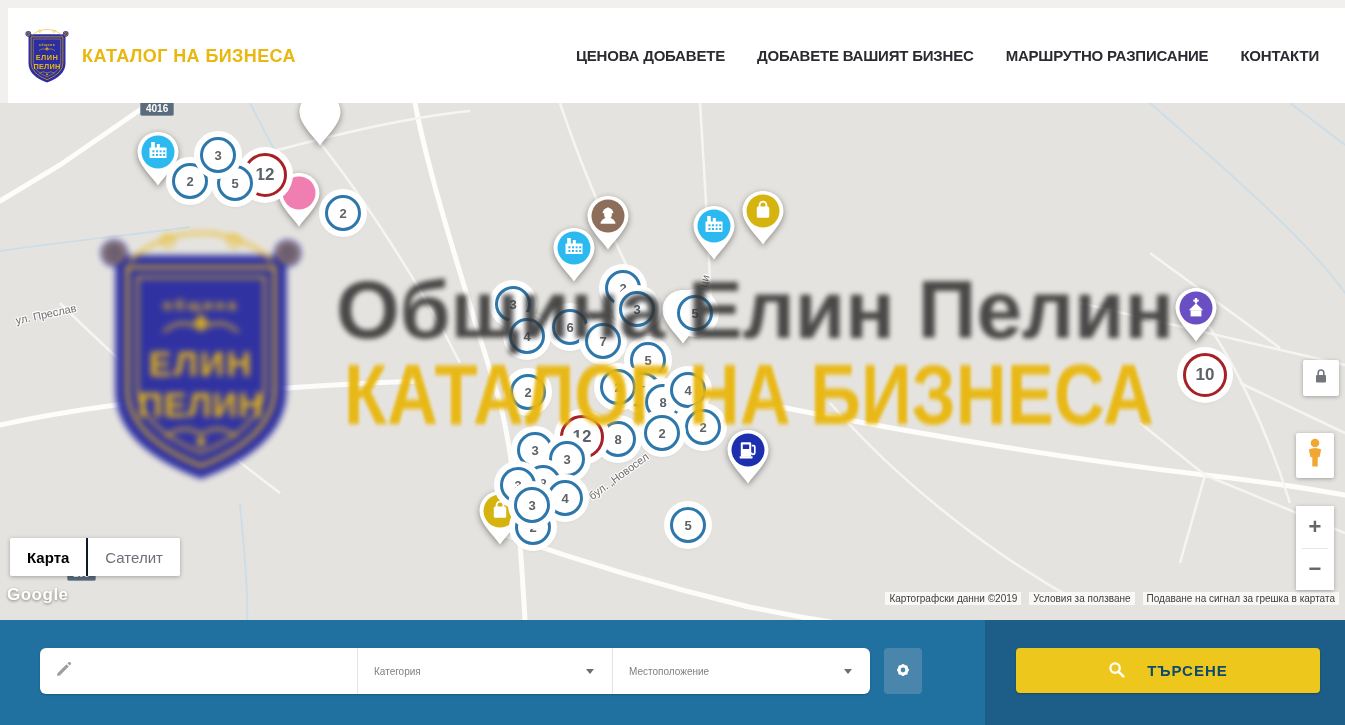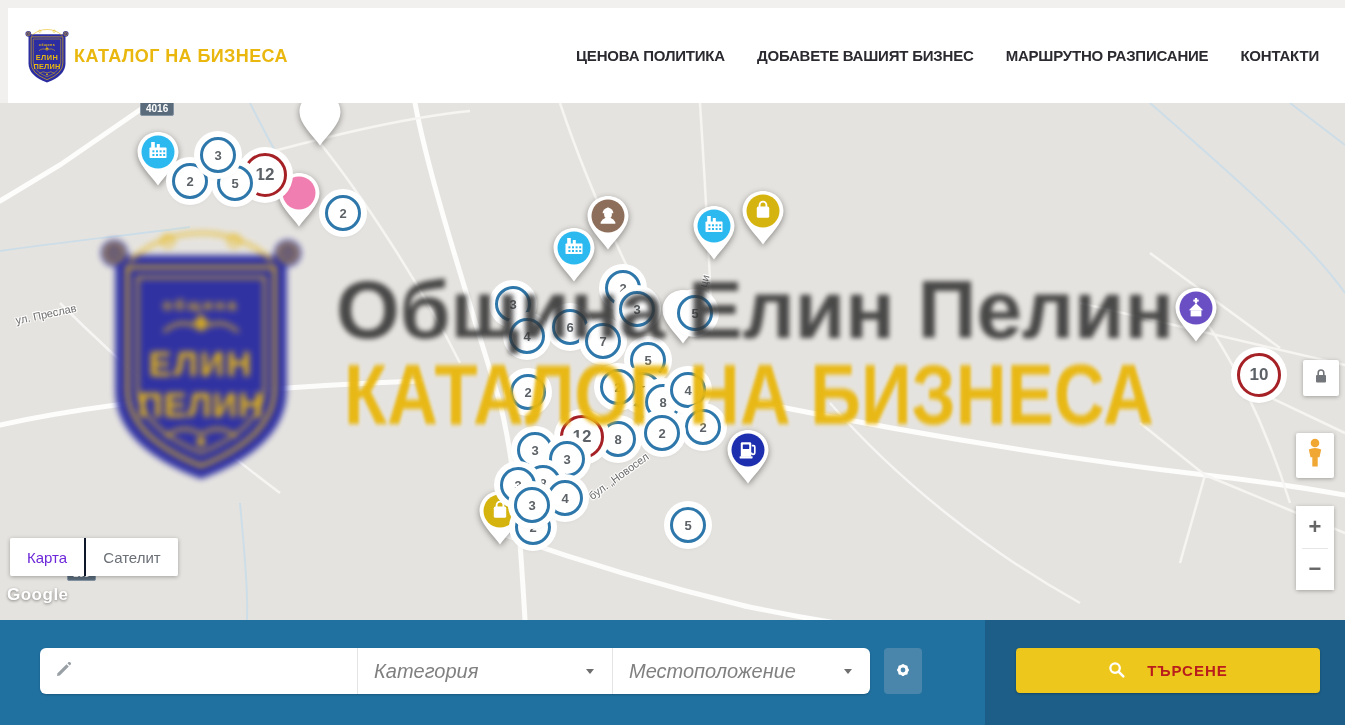--- a/index.html
+++ b/index.html
@@ -2,21 +2,21 @@
 <html><head>
 <meta charset="utf-8">
 <style>
   html,body{margin:0;padding:0;}
   body{width:1345px;height:725px;overflow:hidden;position:relative;background:#F1F0EE;
        font-family:"Liberation Sans","DejaVu Sans",sans-serif;}
   
   .header{position:absolute;left:8px;top:8px;right:0;height:95px;background:#fff;
           display:flex;align-items:center;justify-content:space-between;
           padding:0 26px 0 14px;box-sizing:border-box;}
-  .logo{display:flex;align-items:center;gap:2px;}
+  .logo{display:flex;align-items:center;gap:10px;}
   .crest-small{width:50px;height:62px;}
   .logo-title{font-size:21px;font-weight:bold;color:#3F3F3F;letter-spacing:.2px;}
   .logo-sub{font-size:18px;font-weight:bold;color:#E9B70E;letter-spacing:.4px;margin-top:2px;text-align:center;}
   .nav{display:flex;gap:32px;}
   .nav a{font-size:15px;font-weight:bold;color:#2A2A30;text-decoration:none;letter-spacing:-.2px;}
   
   .map{position:absolute;left:0;top:103px;width:1345px;height:517px;background:#E5E3DF;overflow:hidden;}
   .map svg.roads{position:absolute;left:0;top:0;}
   .stlabel{position:absolute;font-size:11px;color:#6E6E6E;white-space:nowrap;z-index:3;
            text-shadow:1px 1px 0 #fff,-1px -1px 0 #fff,1px -1px 0 #fff,-1px 1px 0 #fff;}
@@ -35,21 +35,21 @@
   .wm-crest{position:absolute;left:85px;top:112px;width:232px;height:282px;filter:blur(3px);opacity:.97;}
   .wm-title{position:absolute;left:336px;top:160px;font-size:82px;font-weight:bold;color:#333;
             filter:blur(2.6px);opacity:.88;white-space:nowrap;letter-spacing:0px;}
   .wm-sub{position:absolute;left:344px;top:242px;font-size:86px;font-weight:bold;color:#E9B70E;
           filter:blur(2.2px);opacity:.96;white-space:nowrap;transform:scaleX(.82);transform-origin:left;}
   
   .maptype{position:absolute;left:10px;top:435px;display:flex;z-index:60;
            box-shadow:0 1px 4px rgba(0,0,0,.3);border-radius:2px;overflow:hidden;}
   .maptype button{height:38px;padding:0 17px;background:#fff;border:none;font-size:15px;
                   font-family:inherit;cursor:pointer;color:#6B7077;}
-  .maptype button.active{font-weight:normal;color:#6d28d9;}
+  .maptype button.active{font-weight:bold;color:#000000;}
   .maptype button + button{border-left:2px solid #0f172a;}
   .google{position:absolute;left:7px;top:482px;z-index:60;color:#fff;font-size:17px;font-weight:bold;
           letter-spacing:.5px;text-shadow:0 1px 3px rgba(0,0,0,.45);}
   .attrib{position:absolute;right:6px;top:489px;z-index:60;display:flex;gap:8px;font-size:10px;color:#3C3C3C;}
   .attrib span{background:rgba(255,255,255,.75);padding:1px 4px;}
   .ctl{position:absolute;background:#fff;box-shadow:0 1px 4px rgba(0,0,0,.3);border-radius:2px;z-index:60;
        display:flex;align-items:center;justify-content:center;}
   .lock-btn{left:1303px;top:257px;width:36px;height:36px;}
   .pegman-btn{left:1296px;top:330px;width:38px;height:45px;}
   .zoomctl{left:1296px;top:403px;width:38px;height:84px;flex-direction:column;padding:0;}
@@ -59,29 +59,29 @@
   
   .band{position:absolute;left:0;top:620px;width:1345px;height:105px;background:#2070A0;z-index:70;}
   .band-right{position:absolute;left:985px;top:0;width:360px;height:105px;background:#1C5E87;}
   .search-box{position:absolute;left:40px;top:28px;width:830px;height:46px;background:#fff;border-radius:6px;
               display:flex;box-shadow:0 1px 2px rgba(0,0,0,.2);}
   .sb-kw{width:317px;display:flex;align-items:center;gap:12px;padding-left:15px;box-sizing:border-box;}
   .sb-kw input{border:none;outline:none;flex:1;font-size:15px;color:#555;font-family:inherit;background:transparent;}
   .sb-kw input::placeholder{color:#9B9B9B;}
   .sel{display:flex;align-items:center;justify-content:space-between;padding:0 18px 0 16px;
        box-sizing:border-box;border-left:1px solid #E4E4E4;cursor:pointer;}
-  .sel .sel-val{font-size:20px;color:#808080;font-style:italic;}
+  .sel .sel-val{font-size:10px;color:#808080;}
   .caret{width:0;height:0;border-left:4.5px solid transparent;border-right:4.5px solid transparent;
          border-top:5.5px solid #6E6E6E;}
   .sel-cat{width:255px;}
   .sel-loc{width:258px;}
   .gear-btn{position:absolute;left:884px;top:28px;width:38px;height:46px;background:#4A86AC;border:none;
             border-radius:4px;display:flex;align-items:center;justify-content:center;cursor:pointer;}
   .search-btn{position:absolute;left:1016px;top:28px;width:304px;height:45px;background:#EEC71D;border:none;
-              border-radius:4px;color:#b91c1c;font-size:15px;font-weight:bold;letter-spacing:1px;
+              border-radius:4px;color:#0c4a6e;font-size:15px;font-weight:bold;letter-spacing:1px;
               display:flex;align-items:center;justify-content:center;gap:22px;cursor:pointer;
               font-family:inherit;box-shadow:0 1px 2px rgba(0,0,0,.25);}
 </style>
 </head>
 <body>
 
 <header class="header">
   <div class="logo">
     <span id="crest-small-slot" class="crest-small"><svg width="100%" height="100%" viewBox="0 0 230 272" xmlns="http://www.w3.org/2000/svg">
   <path d="M30 36 H200 V170 Q200 226 115 258 Q30 226 30 170 Z" fill="#2B2DA1"></path>
@@ -103,21 +103,21 @@
   <text x="115" y="156" text-anchor="middle" font-size="34" font-weight="bold" fill="#E8B70F" letter-spacing="2" font-family="Liberation Sans, sans-serif">ЕЛИН</text>
   <text x="115" y="196" text-anchor="middle" font-size="34" font-weight="bold" fill="#E8B70F" letter-spacing="1" font-family="Liberation Sans, sans-serif">ПЕЛИН</text>
   <path d="M80 216 Q97 202 115 214 Q133 202 150 216" fill="none" stroke="#E8B70F" stroke-width="2.4"></path>
   <circle cx="115" cy="221" r="4" fill="#E8B70F"></circle>
   </svg></span>
     <div>
       <div class="logo-sub">КАТАЛОГ НА БИЗНЕСА</div>
     </div>
   </div>
   <nav class="nav" id="main-nav">
-      <a href="#">ЦЕНОВА ПОЛИТИКА</a>
+      <a href="#">ЦЕНОВА ДОБАВЕТЕ</a>
       <a href="#">ДОБАВЕТЕ ВАШИЯТ БИЗНЕС</a>
       <a href="#">МАРШРУТНО РАЗПИСАНИЕ</a>
       <a href="#">КОНТАКТИ</a>
     </nav>
 </header>
 
 <div class="map">
   <svg class="roads" width="1345" height="517" viewBox="0 0 1345 517">
     <g fill="none" stroke="#C7DCEA" stroke-width="2" opacity=".8">
       <path d="M1150 0 C1230 70 1310 140 1345 190"></path>
@@ -354,21 +354,21 @@
       </div>
       <div class="cluster" style="left: 565px; top: 395px;">
         <span>4</span>
       </div>
       <div class="cluster" style="left: 532px; top: 402px;">
         <span>3</span>
       </div>
       <div class="cluster" style="left: 688px; top: 422px;">
         <span>5</span>
       </div>
-      <div class="cluster red" style="left: 1259px; top: 272px; text-align: right;">
+      <div class="cluster red" style="left: 1205px; top: 272px; text-align: right;">
         <span>10</span>
       </div>
     </div>
 
   <div class="wm">
     <span id="crest-big-slot" class="wm-crest"><svg width="100%" height="100%" viewBox="0 0 230 272" xmlns="http://www.w3.org/2000/svg">
   <path d="M30 36 H200 V170 Q200 226 115 258 Q30 226 30 170 Z" fill="#2B2DA1"></path>
   <circle cx="29" cy="34" r="13" fill="#2B2DA1"></circle>
           <circle cx="201" cy="34" r="13" fill="#2B2DA1"></circle>
   <circle cx="29" cy="34" r="8.5" fill="none" stroke="#E8B70F" stroke-width="2.6"></circle>
@@ -391,20 +391,25 @@
   </svg></span>
     <div class="wm-title">Община Елин Пелин</div>
     <div class="wm-sub">КАТАЛОГ НА БИЗНЕСА</div>
   </div>
 
   <div class="maptype" id="maptype">
       <button class="active">Карта</button>
       <button>Сателит</button>
     </div>
   <div class="google">Google</div>
+  <div class="attrib" id="attrib">
+      <span>Картографски данни ©2019</span>
+      <span>Условия за ползване</span>
+      <span>Подаване на сигнал за грешка в картата</span>
+    </div>
 
   <div class="ctl lock-btn">
     <span>
       <svg width="14" height="16" viewBox="0 0 14 16">
           <path d="M4.2 7 V4.8 a2.8 2.8 0 0 1 5.6 0 V7" fill="none" stroke="#73767A" stroke-width="1.6"></path>
           <rect x="2" y="7" width="10" height="7.5" rx="1" fill="#73767A"></rect>
         </svg>
     </span>
   </div>
   <div class="ctl pegman-btn">

